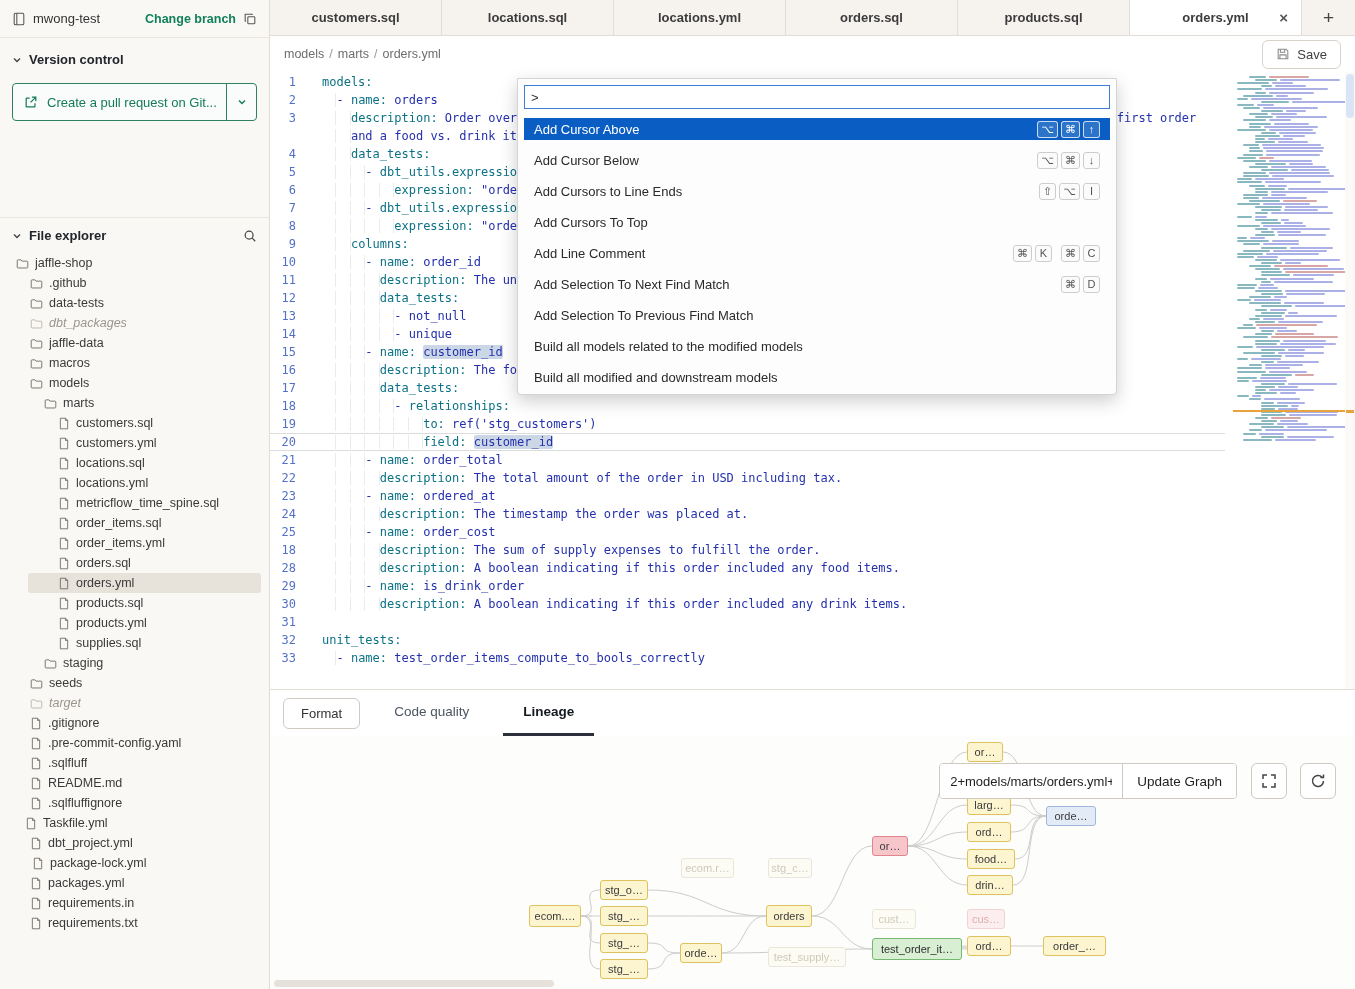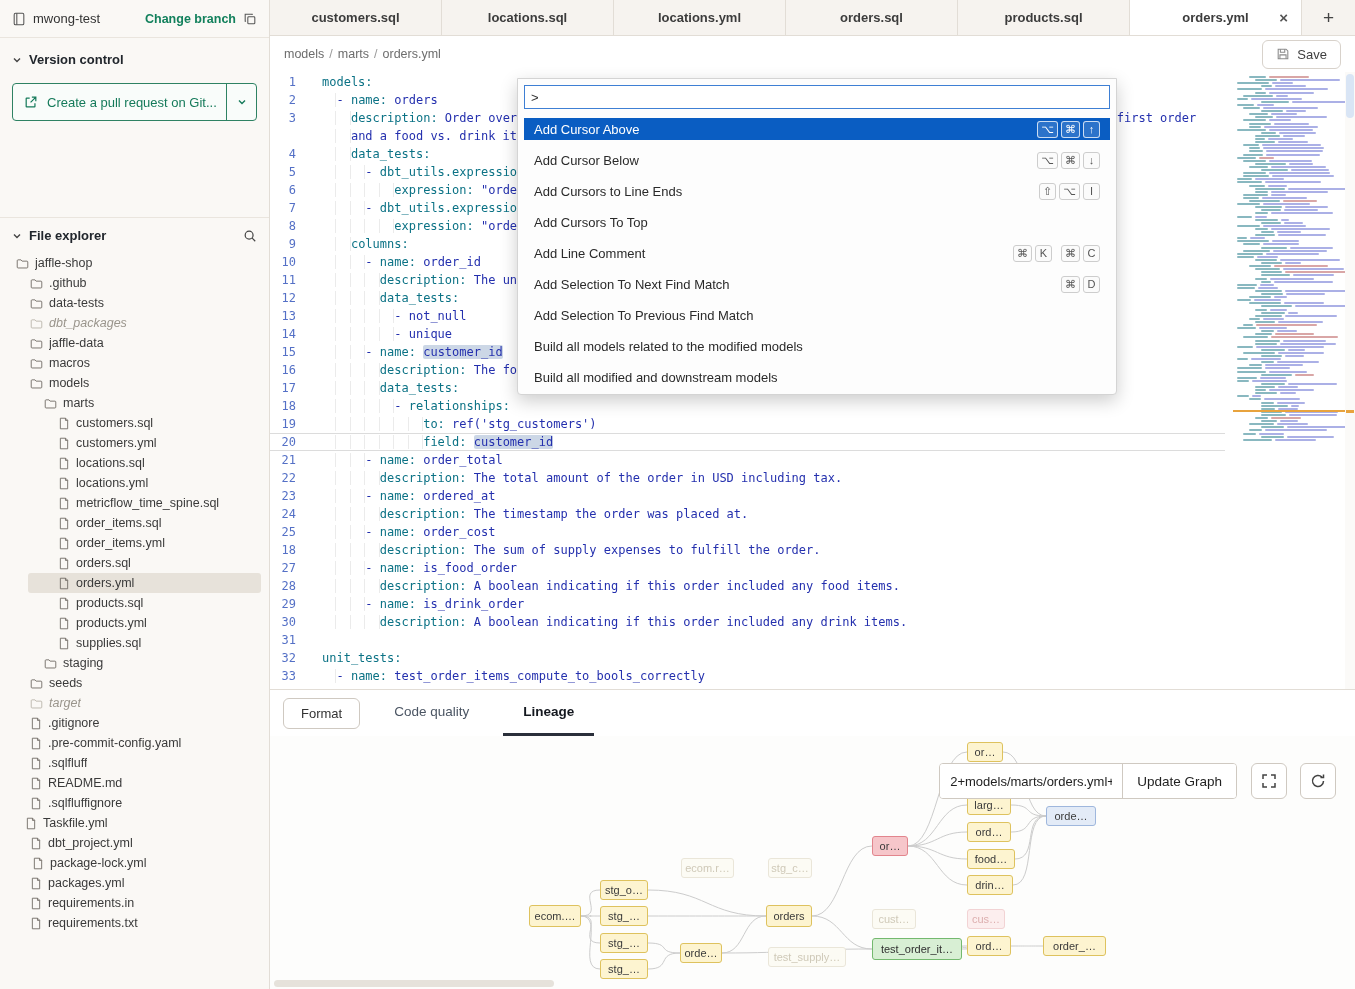--- a/index.html
+++ b/index.html
@@ -614,24 +614,20 @@
             <span class="ln">24</span>
             <span class="lc"><span class="s-ws">        </span><span class="s-k">description</span><span class="s-p">:</span><span class="s-v"> The timestamp the order was placed at.</span></span>
           </div>
           <div class="cl">
             <span class="ln">25</span>
             <span class="lc"><span class="s-ws">      </span><span class="s-d">- </span><span class="s-k">name</span><span class="s-p">:</span><span class="s-v"> order_cost</span></span>
           </div>
           <div class="cl">
             <span class="ln">18</span>
             <span class="lc"><span class="s-ws">        </span><span class="s-k">description</span><span class="s-p">:</span><span class="s-v"> The sum of supply expenses to fulfill the order.</span></span>
-          </div>
-          <div class="cl">
-            <span class="ln">27</span>
-            <span class="lc"><span class="s-ws">      </span><span class="s-d">- </span><span class="s-k">name</span><span class="s-p">:</span><span class="s-v"> is_food_order</span></span>
           </div>
           <div class="cl">
             <span class="ln">28</span>
             <span class="lc"><span class="s-ws">        </span><span class="s-k">description</span><span class="s-p">:</span><span class="s-v"> A boolean indicating if this order included any food items.</span></span>
           </div>
           <div class="cl">
             <span class="ln">29</span>
             <span class="lc"><span class="s-ws">      </span><span class="s-d">- </span><span class="s-k">name</span><span class="s-p">:</span><span class="s-v"> is_drink_order</span></span>
           </div>
           <div class="cl">

